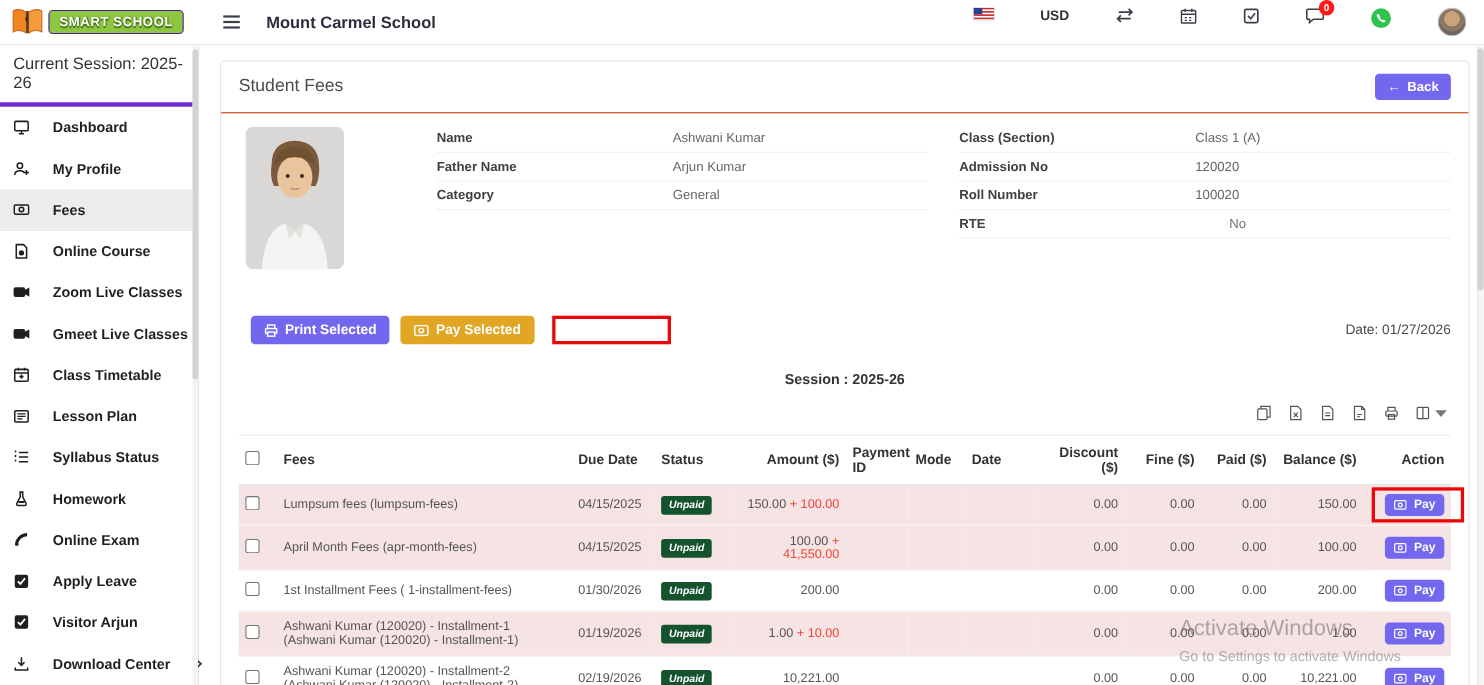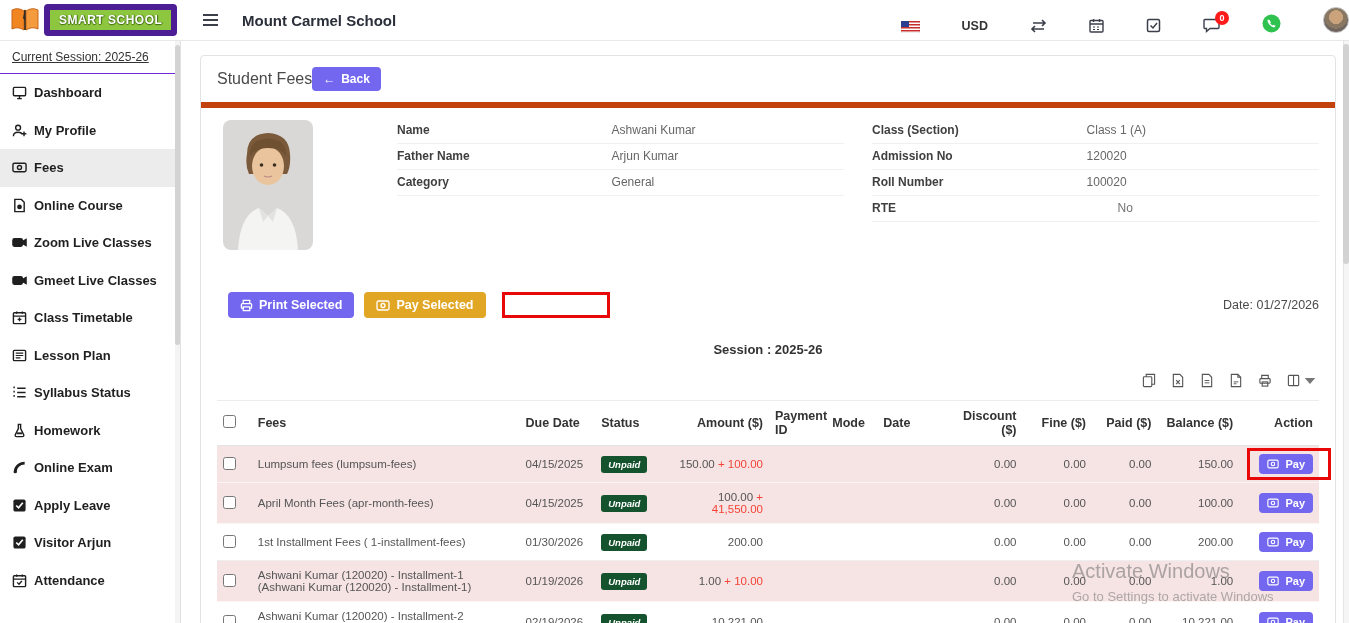--- a/index.html
+++ b/index.html
@@ -5,58 +5,58 @@
   * { margin:0; padding:0; box-sizing:border-box; }
   html,body { width:1349px; height:623px; overflow:hidden; background:#fff;
     font-family:"Liberation Sans", sans-serif; }
   body { position:relative; }
 
   
   .top-header { position:absolute; top:0; left:0; right:0; height:41px; background:#fff;
     border-bottom:1px solid #e8e8e8; display:flex; align-items:center; z-index:30; }
   .logo-area { width:181px; display:flex; align-items:center; padding-left:10px; gap:4px; cursor:pointer; }
   .logo-book { width:30px; height:26px; flex:0 0 auto; }
-  .logo-pill { background:#8dc63f; border:6px solid #4c1d95; border-radius:4px; color:#fff;
+  .logo-pill { background:#8dc63f; border:1px solid #4c1d95; border-radius:4px; color:#fff;
     font-weight:bold; font-size:12px; letter-spacing:.5px; padding:3px 9px;
     text-shadow:0 1px 1px #3f6b12, 1px 0 1px #3f6b12; white-space:nowrap; }
   .hamburger { margin-left:18px; background:none; border:none; cursor:pointer; display:flex;
     flex-direction:column; gap:3px; padding:4px; }
   .hamburger span { display:block; width:15px; height:2px; background:#3b3f4a; }
   .school-name { margin-left:20px; font-size:15px; font-weight:bold; color:#2b2f3a; }
-  .header-right { margin-left:auto; display:flex; align-items:flex-end; gap:42px; }
+  .header-right { margin-left:auto; display:flex; align-items:flex-start; gap:42px; padding-right:16px; }
   .hr-item { display:flex; align-items:center; cursor:pointer; position:relative; }
   .usd-label { font-size:12.5px; font-weight:bold; color:#333; }
   .chat-badge { position:absolute; top:-7px; right:-9px; background:#ff1a1a; color:#fff;
     font-size:9px; font-weight:bold; border-radius:50%; width:14px; height:14px;
     display:flex; align-items:center; justify-content:center; }
   .avatar { width:26px; height:26px; border-radius:50%;
     background:radial-gradient(circle at 50% 38%, #caa27c 0 36%, #8a7761 37% 60%, #6e655e 61%);
     border:1px solid #bbb; }
 
   
   .sidebar { position:absolute; top:41px; left:0; width:181px; bottom:0; background:#fff;
     border-right:1px solid #e2e2e2; z-index:20; }
-  .session-label { font-size:12px; color:#333; padding:9px 12px; border-bottom:1px solid #6d28d9;text-decoration:underline; }
-  .menu-item { display:flex; align-items:center; gap:6px; padding:0 12px; height:37.5px;
+  .session-label { font-size:15px; color:#333; padding:9px 12px; border-bottom:4px solid #6d28d9; }
+  .menu-item { display:flex; align-items:center; gap:20px; padding:0 12px; height:37.5px;
     cursor:pointer; }
   .menu-item.active { background:#ececec; }
   .mi-icon { width:16px; height:16px; flex:0 0 auto; display:flex; align-items:center; color:#222; }
   .mi-icon svg { width:15px; height:15px; }
   .mi-label { font-size:13px; font-weight:bold; color:#1f1f1f; white-space:nowrap; }
   .mi-chevron { margin-left:auto; display:flex; }
   .mi-chevron svg { width:11px; height:11px; }
   .sidebar-scroll { position:absolute; top:0; right:0; width:5px; bottom:0; background:#f4f4f4; }
   .sidebar-scroll .thumb { position:absolute; top:4px; left:0; width:5px; height:300px; background:#d3d3d3; border-radius:3px; }
 
   
   .main { position:absolute; top:41px; left:186px; right:6px; bottom:0; background:#fff; }
   .card { position:absolute; top:14px; left:14px; right:7px; height:900px;
     border:1px solid #e3e3e3; border-radius:4px; background:#fff; }
-  .card-header { display:flex; align-items:center; justify-content:flex-start;
-    padding:11px 16px; border-bottom:6px solid #c2410c; }
+  .card-header { display:flex; align-items:center; justify-content:space-between;
+    padding:11px 16px; border-bottom:1px solid #c2410c; }
   .card-title { font-size:16px; color:#4a4a4a; }
   .btn { border:none; border-radius:4px; cursor:pointer; color:#fff; font-family:inherit;
     display:inline-flex; align-items:center; gap:6px; }
   .btn-purple { background:#7367f0; }
   .btn-amber  { background:#e2a625; }
   .back-btn { font-size:12px; padding:5px 11px; font-weight:bold; }
   .card-body { padding:10px 16px 16px; }
 
   .student-info { display:flex; gap:4px; }
   .student-photo { width:90px; height:130px; border-radius:8px; overflow:hidden; flex:0 0 auto;
@@ -292,20 +292,34 @@
         <span class="mi-label">Apply Leave</span>
       </div>
       <div class="menu-item">
         <span class="mi-icon">
           <svg viewBox="0 0 16 16">
             <rect x="1.5" y="1.5" width="13" height="13" rx="2" fill="#1f1f1f"></rect>
             <path d="M4.5 8 L7 10.5 L11.5 5" fill="none" stroke="#fff" stroke-width="1.8"></path>
           </svg>
         </span>
         <span class="mi-label">Visitor Arjun</span>
+      </div>
+      <div class="menu-item">
+        <span class="mi-icon">
+          <svg viewBox="0 0 16 16" fill="none" stroke="#1f1f1f" stroke-width="1.5">
+            <path d="M8 1.5 V9 M5 6.5 L8 9.5 L11 6.5" fill="none"></path>
+            <path d="M2 11.5 V14 H14 V11.5"></path>
+          </svg>
+        </span>
+        <span class="mi-label">Download Center</span>
+        <span class="mi-chevron">
+          <svg viewBox="0 0 12 12" fill="none" stroke="#333" stroke-width="1.6">
+            <path d="M4 2 L8.5 6 L4 10"></path>
+          </svg>
+        </span>
       </div>
       <div class="menu-item">
         <span class="mi-icon">
           <svg viewBox="0 0 16 16" fill="none" stroke="#1f1f1f" stroke-width="1.5">
             <rect x="1.5" y="3" width="13" height="11.5" rx="1"></rect>
             <path d="M1.5 6.5 H14.5 M5 1.5 V4 M11 1.5 V4"></path>
             <path d="M5.5 10 L7.5 12 L10.5 8.5"></path>
           </svg>
         </span>
         <span class="mi-label">Attendance</span>

